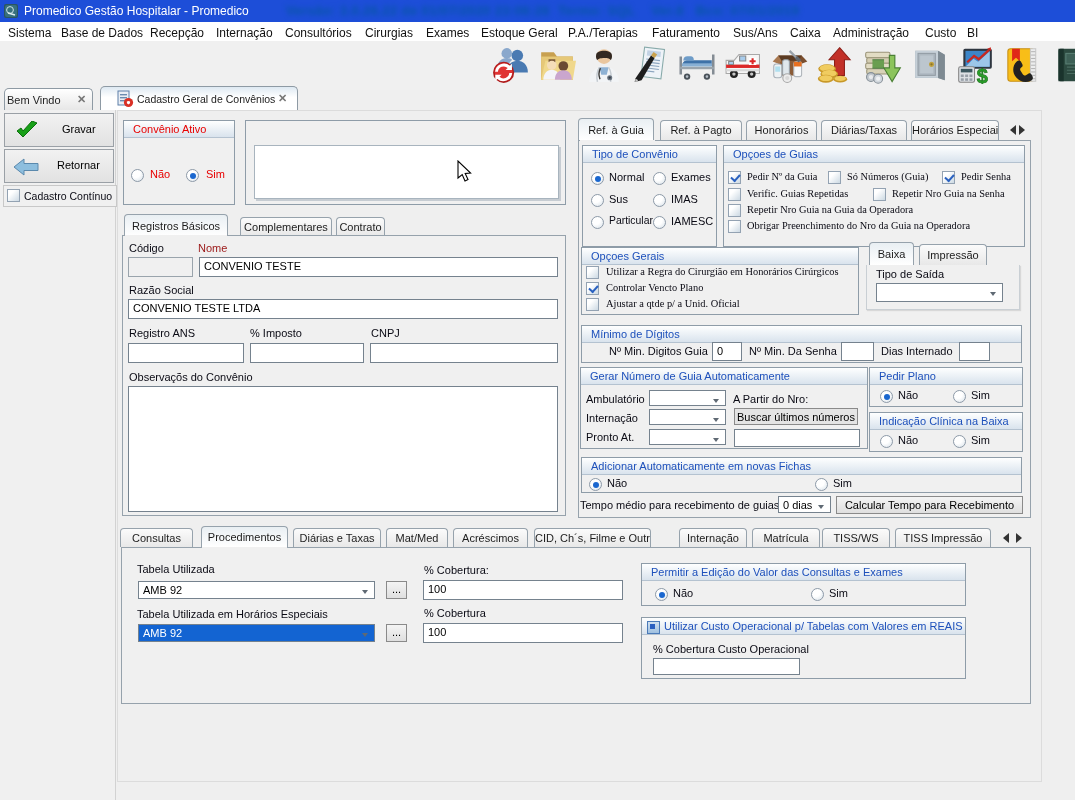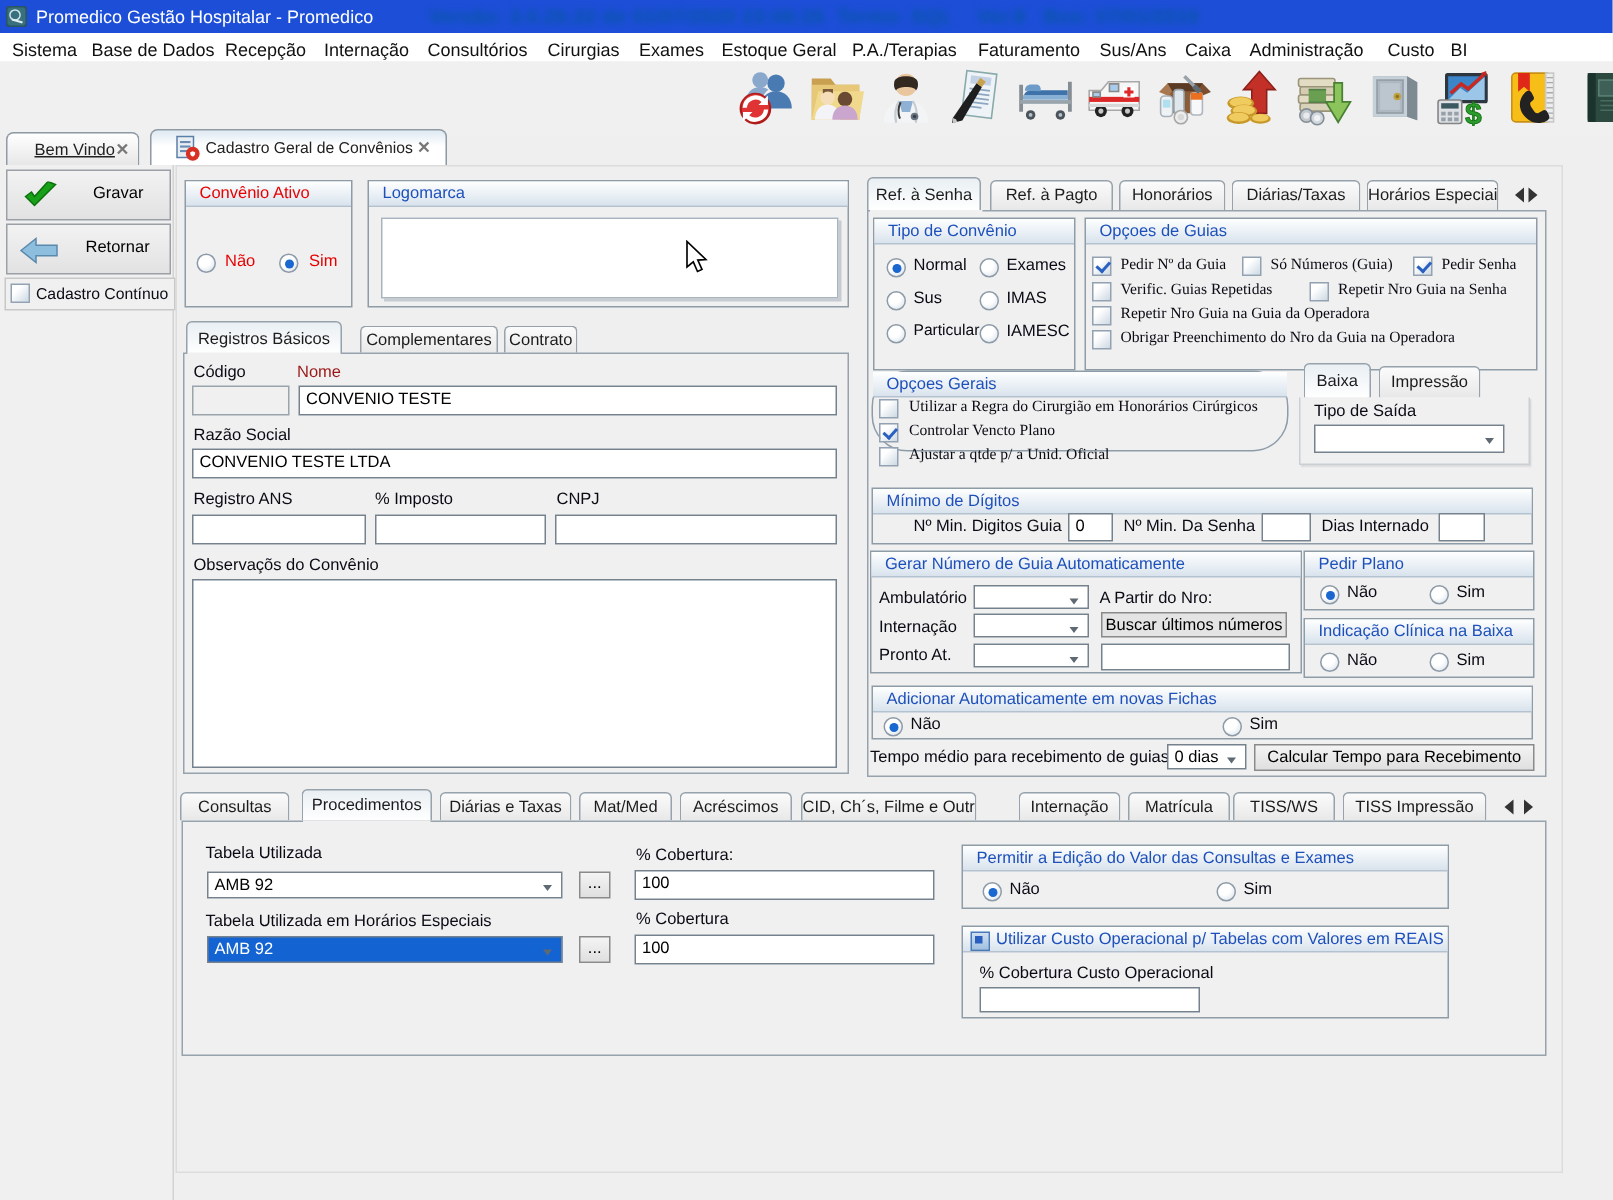--- a/index.html
+++ b/index.html
@@ -219,21 +219,21 @@
 </svg>
 <svg class="ticon" style="left:1050px" viewBox="0 0 36 36">
   <rect x="8" y="2.6" width="26" height="30.8" rx="2" fill="#2c4a40"></rect>
   <rect x="8" y="2.6" width="5" height="30.8" fill="#1a332c"></rect>
   <rect x="15" y="7" width="16" height="10" fill="#3e6056" stroke="#5a8074"></rect>
   <path d="M16 20h14M16 23h14M16 26h10" stroke="#4a6c60"></path>
 </svg>
 </div>
 
 <div class="dtab" style="left:4px;top:88px;width:89px;height:22px;background:linear-gradient(#ffffff,#e7e7e7);">
-  <span style="position:absolute;left:18px;top:5px;font-size:11px;text-decoration:underline;">Bem Vindo</span>
+  <span style="position:absolute;left:2px;top:5px;font-size:11px;">Bem Vindo</span>
   <span style="position:absolute;left:72px;top:4px;color:#777;font-weight:bold;font-size:11px;">✕</span>
 </div>
 <div class="dtab" style="left:100px;top:86px;width:198px;height:24px;background:linear-gradient(#dee9f2 0%,#ffffff 45%);z-index:2;">
   <svg style="position:absolute;left:15px;top:3px" width="18" height="18" viewBox="0 0 18 18">
     <rect x="2" y="1" width="11" height="14" fill="#e9eef5" stroke="#5c7fa8"></rect>
     <rect x="4" y="4" width="7" height="1.4" fill="#6b8cb0"></rect>
     <rect x="4" y="7" width="7" height="1.4" fill="#6b8cb0"></rect>
     <rect x="4" y="10" width="5" height="1.4" fill="#6b8cb0"></rect>
     <circle cx="12.5" cy="12.5" r="4.6" fill="#d93025"></circle>
     <path d="M12.5 10 l2.6 1v1.6c0 1.6-1.4 2.6-2.6 3-1.2-.4-2.6-1.4-2.6-3V11z" fill="#fff" transform="scale(0.62) translate(7.6,7.6)"></path>
@@ -265,21 +265,20 @@
 
 <div class="gbox" style="left:123px;top:120px;width:112px;height:85px;">
   <div class="ghead" style="color:#e80000;">Convênio Ativo</div>
   <span class="rad" style="left:7px;top:48px;"></span>
   <span class="lbl" style="left:26px;top:47px;color:#e80000;">Não</span>
   <span class="rad sel" style="left:62px;top:48px;"></span>
   <span class="lbl" style="left:82px;top:47px;color:#e80000;">Sim</span>
 </div>
 
 <div class="gbox" style="left:245px;top:120px;width:321px;height:85px;">
-  <div class="ghead">Logomarca</div>
   <div class="abs" style="left:8px;top:24px;width:303px;height:52px;background:#fff;border:1px solid #a8b4be;box-shadow:2px 2px 0 #c6ccd2;"></div>
 </div>
 
 <div class="stab on" style="left:124px;top:214px;width:104px;height:22px;line-height:22px;z-index:3;">Registros Básicos</div>
 <div class="stab" style="left:240px;top:217px;width:92px;height:19px;line-height:18px;font-size:11px;">Complementares</div>
 <div class="stab" style="left:336px;top:217px;width:49px;height:19px;line-height:18px;font-size:11px;">Contrato</div>
 <div class="page" style="left:122px;top:235px;width:444px;height:281px;z-index:2;"></div>
 <div class="abs" style="left:125px;top:235px;width:102px;height:2px;background:#f0f0f0;z-index:4;"></div>
 <div class="abs" style="z-index:5;">
   <span class="lbl" style="left:129px;top:242px;">Código</span>
@@ -291,21 +290,21 @@
   <span class="lbl" style="left:129px;top:327px;">Registro ANS</span>
   <span class="lbl" style="left:250px;top:327px;">% Imposto</span>
   <span class="lbl" style="left:371px;top:327px;">CNPJ</span>
   <div class="inp" style="left:128px;top:343px;width:116px;height:20px;"></div>
   <div class="inp" style="left:250px;top:343px;width:114px;height:20px;"></div>
   <div class="inp" style="left:370px;top:343px;width:188px;height:20px;"></div>
   <span class="lbl" style="left:129px;top:371px;">Observaçõs do Convênio</span>
   <div class="inp" style="left:128px;top:386px;width:430px;height:126px;"></div>
 </div>
 
-<div class="stab on" style="left:578px;top:118px;width:76px;height:22px;line-height:22px;">Ref. à Senha</div>
+<div class="stab on" style="left:578px;top:118px;width:76px;height:22px;line-height:22px;">Ref. à Guia</div>
 <div class="stab" style="left:660px;top:120px;width:82px;height:20px;line-height:19px;">Ref. à Pagto</div>
 <div class="stab" style="left:746px;top:120px;width:71px;height:20px;line-height:19px;">Honorários</div>
 <div class="stab" style="left:821px;top:120px;width:86px;height:20px;line-height:19px;">Diárias/Taxas</div>
 <div class="stab" style="left:911px;top:120px;width:88px;height:20px;line-height:19px;">Horários Especiais</div>
 <div class="abs" style="left:1005px;top:125px;width:0;height:0;border:5px solid transparent;border-right:6px solid #333;"></div>
 <div class="abs" style="left:1019px;top:125px;width:0;height:0;border:5px solid transparent;border-left:6px solid #333;"></div>
 <div class="page" style="left:578px;top:140px;width:453px;height:378px;z-index:2;"></div>
 <div class="abs" style="left:580px;top:140px;width:75px;height:2px;background:#f0f0f0;z-index:4;"></div>
 <div class="abs" id="rightpanel" style="z-index:5;">
 
@@ -336,21 +335,21 @@
     <span class="cb" style="left:4px;top:42px;"></span>
         <span class="lbl sm" style="left:23px;top:42px;">Verific. Guias Repetidas</span>
     <span class="cb" style="left:149px;top:42px;"></span>
         <span class="lbl sm" style="left:168px;top:42px;">Repetir Nro Guia na Senha</span>
     <span class="cb" style="left:4px;top:58px;"></span>
         <span class="lbl sm" style="left:23px;top:58px;">Repetir Nro Guia na Guia da Operadora</span>
     <span class="cb" style="left:4px;top:74px;"></span>
         <span class="lbl sm" style="left:23px;top:74px;">Obrigar Preenchimento do Nro da Guia na Operadora</span>
   </div>
 
-  <div class="gbox" style="left:581px;top:247px;width:278px;height:54px;border-radius:24px;">
+  <div class="gbox" style="left:581px;top:247px;width:278px;height:68px;">
     <div class="ghead">Opçoes Gerais</div>
     <span class="cb" style="left:4px;top:18px;"></span>
         <span class="lbl sm" style="left:24px;top:18px;">Utilizar a Regra do Cirurgião em Honorários Cirúrgicos</span>
     <span class="cb ck" style="left:4px;top:34px;"></span>
         <span class="lbl sm" style="left:24px;top:34px;">Controlar Vencto Plano</span>
     <span class="cb" style="left:4px;top:50px;"></span>
         <span class="lbl sm" style="left:24px;top:50px;">Ajustar a qtde p/ a Unid. Oficial</span>
   </div>
 
   <div class="stab on" style="left:869px;top:242px;width:45px;height:23px;line-height:23px;">Baixa</div>

